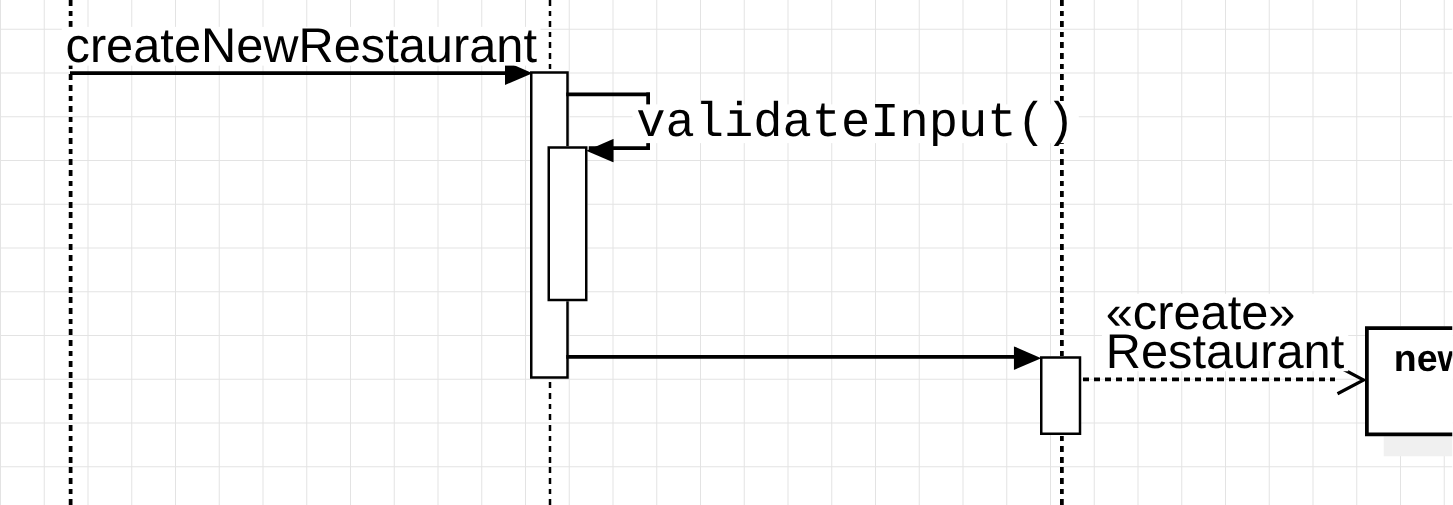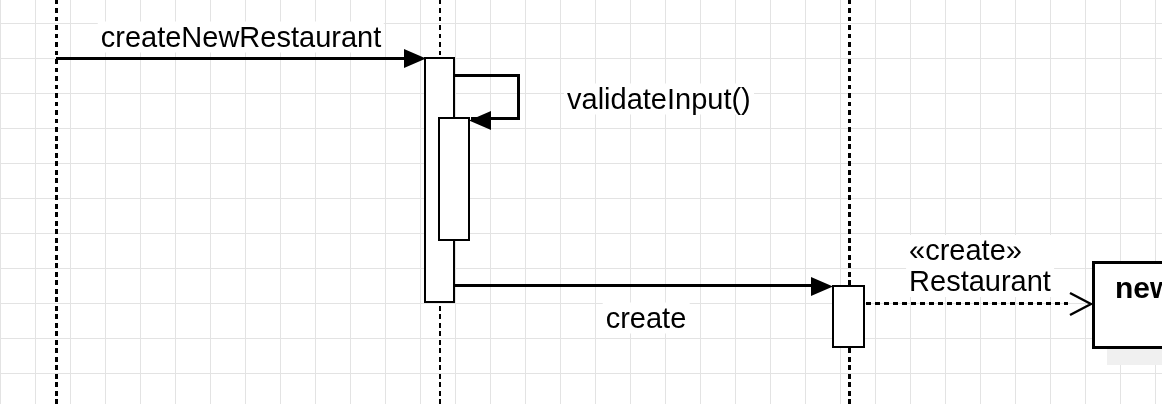--- a/index.html
+++ b/index.html
@@ -47,27 +47,27 @@
   .msg3{left:866px;top:302px;width:202px;}
   
   .ah{position:absolute;z-index:6;line-height:0;}
   .ah-msg1{left:404px;top:49px;}
   .ah-loop{left:469px;top:111px;}
   .ah-msg2{left:811px;top:277px;}
   .ah-open{left:1067px;top:291px;}
   
   .lbl{
     position:absolute;z-index:7;
-    font-size:29px;line-height:31px;white-space:nowrap;
+    font-size:39px;line-height:31px;white-space:nowrap;
     background:#ffffff;padding:0 3px;
   }
   .lbl-center{transform:translate(-50%,-50%);}
   .lbl-vcenter{transform:translateY(-50%);}
   .lbl-msg1{left:241px;top:37px;}
-  .lbl-loop{left:564px;top:99px;}
+  .lbl-loop{left:506px;top:99px;font-family:Liberation Mono, monospace;}
   .lbl-msg2{left:646px;top:318px;}
   .lbl-msg3{left:980px;top:266px;}
   
   .objbox{
     position:absolute;left:1092px;top:261px;width:150px;height:88px;
     background:#ffffff;border:3px solid #000;box-sizing:border-box;
     box-shadow:15px 16px 0 #f0f0f0;z-index:7;
   }
   .objbox-label{
     display:block;padding:9px 0 0 20px;
@@ -103,21 +103,20 @@
       </svg>
   </span>
   <span class="lbl lbl-vcenter lbl-loop">validateInput()</span>
 
   <div class="line msg2"></div>
   <span class="ah ah-msg2">
     <svg width="22" height="19" viewBox="0 0 22 19">
         <path d="M0,0 L22,9.5 L0,19 Z" fill="#000"></path>
       </svg>
   </span>
-  <span class="lbl lbl-center lbl-msg2">create</span>
 
   <div class="bar bar-target"></div>
 
   <div class="dashline msg3"></div>
   <span class="ah ah-open">
     <svg width="26" height="26" viewBox="0 0 26 26">
         <path d="M3,2 L24,13 L3,24" fill="none" stroke="#000" stroke-width="2.5"></path>
       </svg>
   </span>
   <span class="lbl lbl-center lbl-msg3"><span>«create»</span><br>

